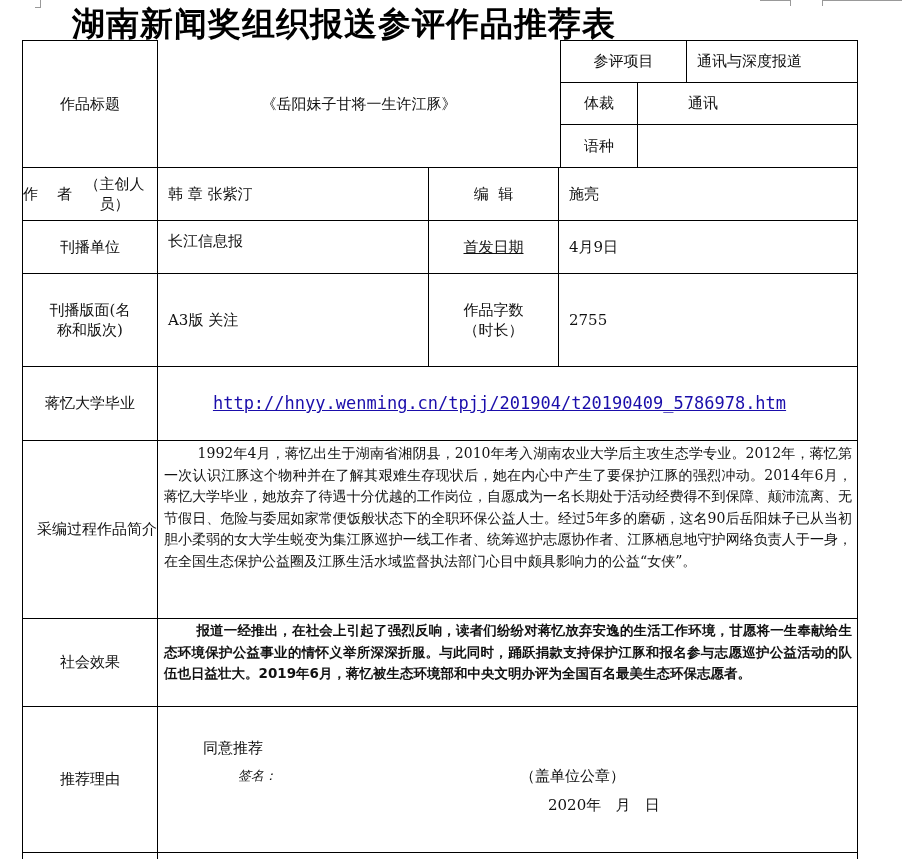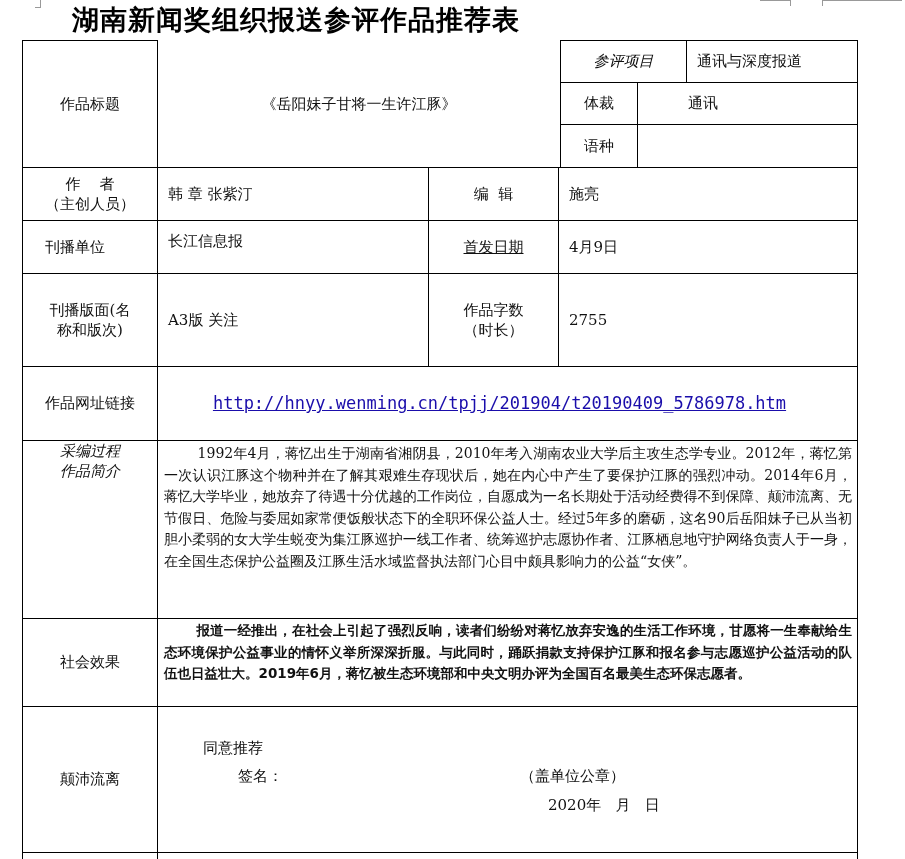--- a/index.html
+++ b/index.html
@@ -3,21 +3,21 @@
 <meta charset="utf-8">
 <style>
   html, body { margin: 0; padding: 0; background: #ffffff; }
   body {
     width: 905px; height: 859px; position: relative; overflow: hidden;
     font-family: "DejaVu Serif", "Liberation Serif", serif;
     color: #111;
   }
   .title {
     position: absolute; left: 72px; top: 2px;
-    font-size: 27px; font-weight: bold; letter-spacing: 1px;
+    font-size: 33px; font-weight: bold; letter-spacing: 1px;
     font-family: "DejaVu Serif", "Liberation Serif", serif;
     color: #000;
   }
   .corner-mark { position: absolute; background: #999; }
   .cm1 { left: 40px; top: 0; width: 1px; height: 8px; }
   .cm2 { left: 35px; top: 7px; width: 6px; height: 1px; }
   .cm3 { left: 790px; top: 0; width: 1px; height: 6px; }
   .cm4 { left: 760px; top: 0; width: 30px; height: 1px; }
   .cm5 { left: 822px; top: 0; width: 1px; height: 6px; }
   .cm6 { left: 822px; top: 0; width: 80px; height: 1px; }
@@ -75,64 +75,64 @@
   <div class="line v" style="left:686px; top:40px; height:42px;"></div>
   <div class="line v" style="left:637px; top:82px; height:85px;"></div>
 
   <div class="line v" style="left:428px; top:167px; height:199px;"></div>
   <div class="line v" style="left:558px; top:167px; height:199px;"></div>
 </div>
 
 <div class="cell center" style="left:23px; top:41px; width:134px; height:126px;">作品标题</div>
 <div class="cell center" style="left:158px; top:41px; width:402px; height:126px;">《岳阳妹子甘将一生许江豚》</div>
 
-<div class="cell center" style="left:561px; top:41px; width:125px; height:41px;font-style:italic;">参评项目</div>
+<div class="cell center" style="left:561px; top:41px; width:125px; height:41px;">参评项目</div>
 <div class="cell left" style="left:687px; top:41px; width:170px; height:41px;">通讯与深度报道</div>
 
 <div class="cell center" style="left:561px; top:83px; width:76px; height:41px;">体裁</div>
 <div class="cell left" style="left:638px; top:83px; width:219px; height:41px; padding-left:50px;">通讯</div>
 
 <div class="cell center" style="left:561px; top:125px; width:76px; height:42px;">语种</div>
 <div class="cell left" style="left:638px; top:125px; width:219px; height:42px;"></div>
 
-<div class="cell center" style="left:23px; top:168px; width:134px; height:52px; flex-direction:column; justify-content:center;">
+<div class="cell center" style="left:23px; top:168px; width:134px; height:52px; justify-content:center;">
   <span style="white-space:pre;">作    者</span>
   <span>（主创人员）</span>
 </div>
 <div class="cell left" style="left:158px; top:168px; width:270px; height:52px;">韩 章 张紫汀</div>
 <div class="cell center" style="left:429px; top:168px; width:129px; height:52px; white-space:pre;">编  辑</div>
 <div class="cell left" style="left:559px; top:168px; width:298px; height:52px;">施亮</div>
 
-<div class="cell center" style="left:8px; top:221px; width:134px; height:52px;text-align:right;">刊播单位</div>
+<div class="cell center" style="left:23px; top:221px; width:134px; height:52px;text-align:right;">刊播单位</div>
 <div class="cell left" style="left:158px; top:215px; width:270px; height:52px;">长江信息报</div>
 <div class="cell center" style="left:429px; top:221px; width:129px; height:52px;text-decoration:underline;">首发日期</div>
 <div class="cell left" style="left:559px; top:221px; width:298px; height:52px;">4月9日</div>
 
 <div class="cell center" style="left:23px; top:274px; width:134px; height:92px; flex-direction:column; justify-content:center;">
   <span>刊播版面(名</span>
   <span>称和版次)</span>
 </div>
 <div class="cell left" style="left:158px; top:274px; width:270px; height:92px;">A3版 关注</div>
 <div class="cell center" style="left:429px; top:274px; width:129px; height:92px; flex-direction:column; justify-content:center;">
   <span>作品字数</span>
   <span>（时长）</span>
 </div>
 <div class="cell left" style="left:559px; top:274px; width:298px; height:92px;">2755</div>
 
-<div class="cell center" style="left:23px; top:367px; width:134px; height:73px;">作品网址链接</div>
+<div class="cell center" style="left:23px; top:367px; width:134px; height:73px;">蒋忆大学毕业</div>
 <div class="cell center" style="left:150px; top:367px; width:699px; height:73px;">
   <span class="link">http://hnyy.wenming.cn/tpjj/201904/t20190409_5786978.htm</span>
 </div>
 
-<div class="cell center" style="left:23px; top:441px; width:134px; height:177px; flex-direction:column; justify-content:flex-start;font-style:italic;">
+<div class="cell center" style="left:23px; top:441px; width:134px; height:177px; justify-content:flex-end;">
   <span>采编过程</span>
   <span>作品简介</span>
 </div>
 <div class="para" style="left:164px; top:443px; width:688px;">1992年4月，蒋忆出生于湖南省湘阴县，2010年考入湖南农业大学后主攻生态学专业。2012年，蒋忆第一次认识江豚这个物种并在了解其艰难生存现状后，她在内心中产生了要保护江豚的强烈冲动。2014年6月，蒋忆大学毕业，她放弃了待遇十分优越的工作岗位，自愿成为一名长期处于活动经费得不到保障、颠沛流离、无节假日、危险与委屈如家常便饭般状态下的全职环保公益人士。经过5年多的磨砺，这名90后岳阳妹子已从当初胆小柔弱的女大学生蜕变为集江豚巡护一线工作者、统筹巡护志愿协作者、江豚栖息地守护网络负责人于一身，在全国生态保护公益圈及江豚生活水域监督执法部门心目中颇具影响力的公益“女侠”。</div>
 
 <div class="cell center" style="left:23px; top:619px; width:134px; height:87px;">社会效果</div>
 <div class="para" style="left:164px; top:620px; width:688px; font-family:'DejaVu Sans','Liberation Sans',sans-serif; font-size:13.5px;font-weight:bold;">报道一经推出，在社会上引起了强烈反响，读者们纷纷对蒋忆放弃安逸的生活工作环境，甘愿将一生奉献给生态环境保护公益事业的情怀义举所深深折服。与此同时，踊跃捐款支持保护江豚和报名参与志愿巡护公益活动的队伍也日益壮大。2019年6月，蒋忆被生态环境部和中央文明办评为全国百名最美生态环保志愿者。</div>
 
-<div class="cell center" style="left:23px; top:707px; width:134px; height:145px;">颠沛流离</div>
+<div class="cell center" style="left:23px; top:707px; width:134px; height:145px;">推荐理由</div>
 <div style="position:absolute; left:203px; top:739px; font-size:15px;">同意推荐</div>
-<div style="position:absolute; left:238px; top:767px; font-size:15px;">签名：</div>
+<div style="position:absolute; left:238px; top:767px; font-size:13px;font-style:italic;">签名：</div>
 <div style="position:absolute; left:520px; top:767px; font-size:15px;">（盖单位公章）</div>
 <div style="position:absolute; left:548px; top:796px; font-size:15px; white-space:pre;">2020年   月   日</div>
 
 </body></html>

